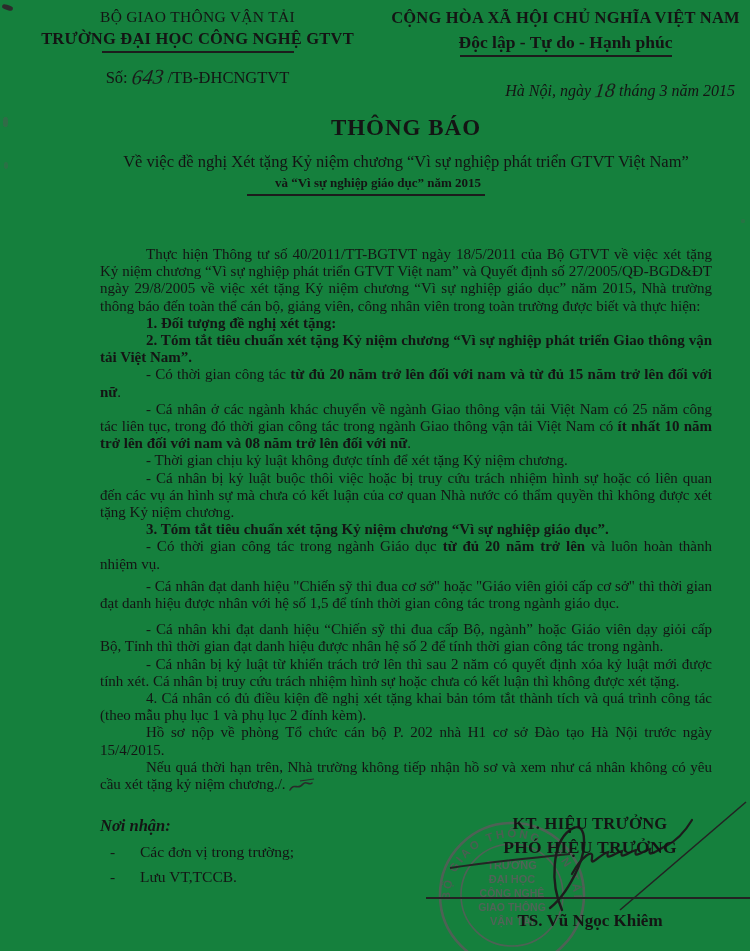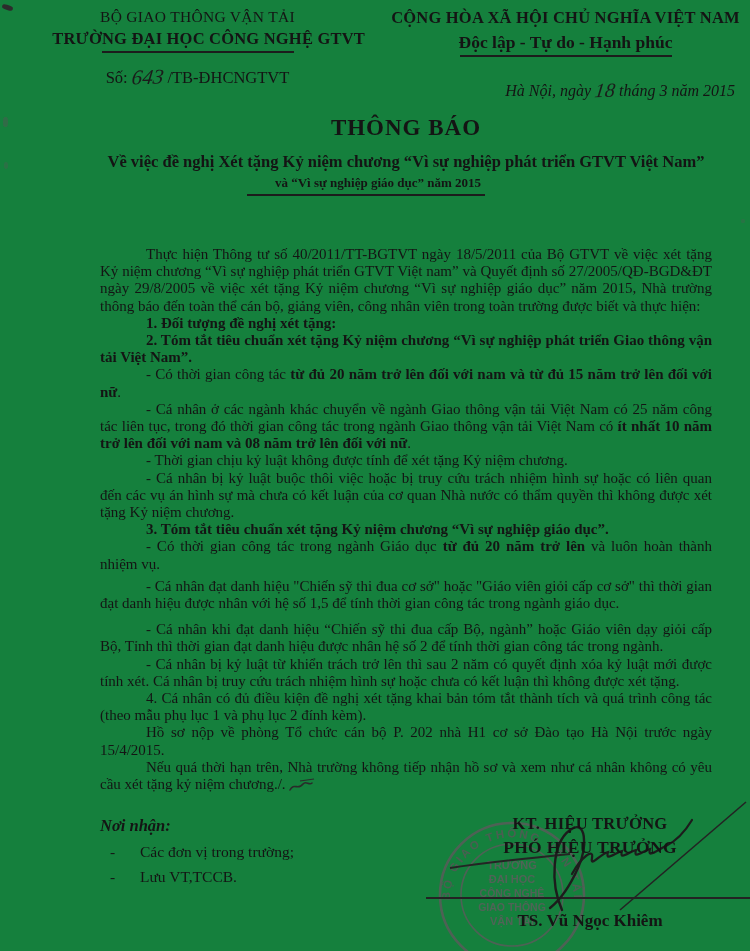--- a/index.html
+++ b/index.html
@@ -4,35 +4,35 @@
 <style>
   html,body { margin:0; padding:0; background:#e8e8e8; }
   .page {
     position:relative; width:750px; height:951px; margin:0 auto;
     background:#15803d; color:#141414; overflow:hidden;
     font-family:"Liberation Serif","DejaVu Serif",serif;
   }
   
   .hdr-left { position:absolute; left:30px; top:8px; width:335px; text-align:center; }
   .ministry  { font-size:15.5px; letter-spacing:.3px; }
-  .university{ font-size:16.5px; font-weight:bold; margin-top:3px; letter-spacing:.2px;text-align:right; }
+  .university{ font-size:16.5px; font-weight:bold; margin-top:3px; letter-spacing:.2px; }
   .u-line    { width:192px; border-bottom:2px solid #1c1c1c; margin:2px auto 0; }
   .doc-number{ margin-top:13px; font-size:16.5px; }
   .hand      { font-style:italic; font-size:21px; transform:skewX(-9deg) rotate(-2deg);
                display:inline-block; line-height:1; position:relative; top:1px; color:#1b1b1b; }
   .hdr-right { position:absolute; left:388px; top:8px; width:355px; text-align:center; }
   .national  { font-size:16.5px; font-weight:bold; letter-spacing:.2px; }
   .motto     { font-size:17.5px; font-weight:bold; margin-top:4px; }
   .m-line    { width:212px; border-bottom:2px solid #1c1c1c; margin:2px auto 0; }
   .dateline  { margin-top:22px; font-style:italic; font-size:16px; text-align:right; padding-right:8px; }
   .date-day  { font-size:20px; }
   
   .title-block{ position:absolute; left:100px; top:115px; width:612px; text-align:center; }
   .doc-title { font-size:23px; font-weight:bold; letter-spacing:1px; }
-  .sub1      { font-size:16.5px; font-weight:bold; margin-top:11px; }
+  .sub1      { font-size:16.5px; font-weight:normal; margin-top:11px; }
   .sub2      { font-size:13px; font-weight:bold; margin-top:3px; transform:translateX(-28px); }
   .t-line    { width:238px; border-bottom:2.5px solid #1c1c1c; margin:3px auto 0; transform:translateX(-40px); }
   
   .content { position:absolute; left:100px; top:246px; width:612px;
              font-size:15px; line-height:17.2px; text-align:justify; }
   .content p { margin:0; text-indent:46px; }
   .content p.sp6  { margin-top:5px; }
   .content p.sp10 { margin-top:9px; }
   .paraph { display:inline-block; vertical-align:-4px; margin-left:2px; }
   

